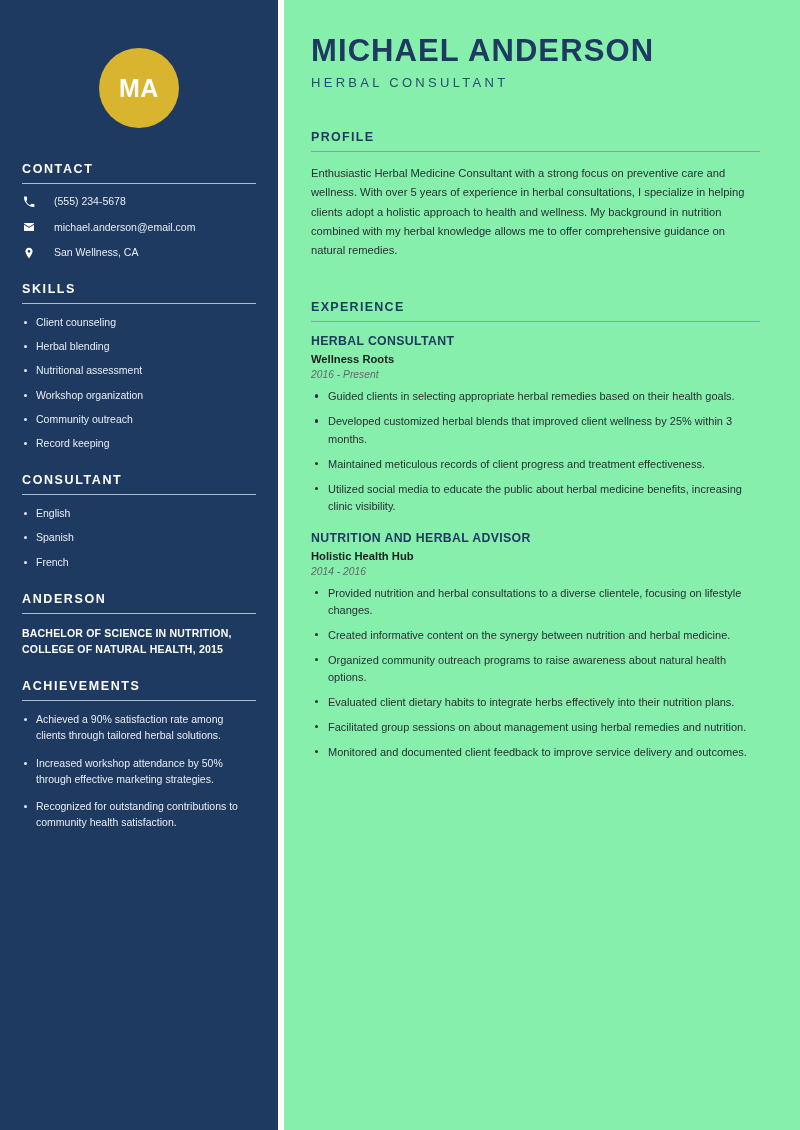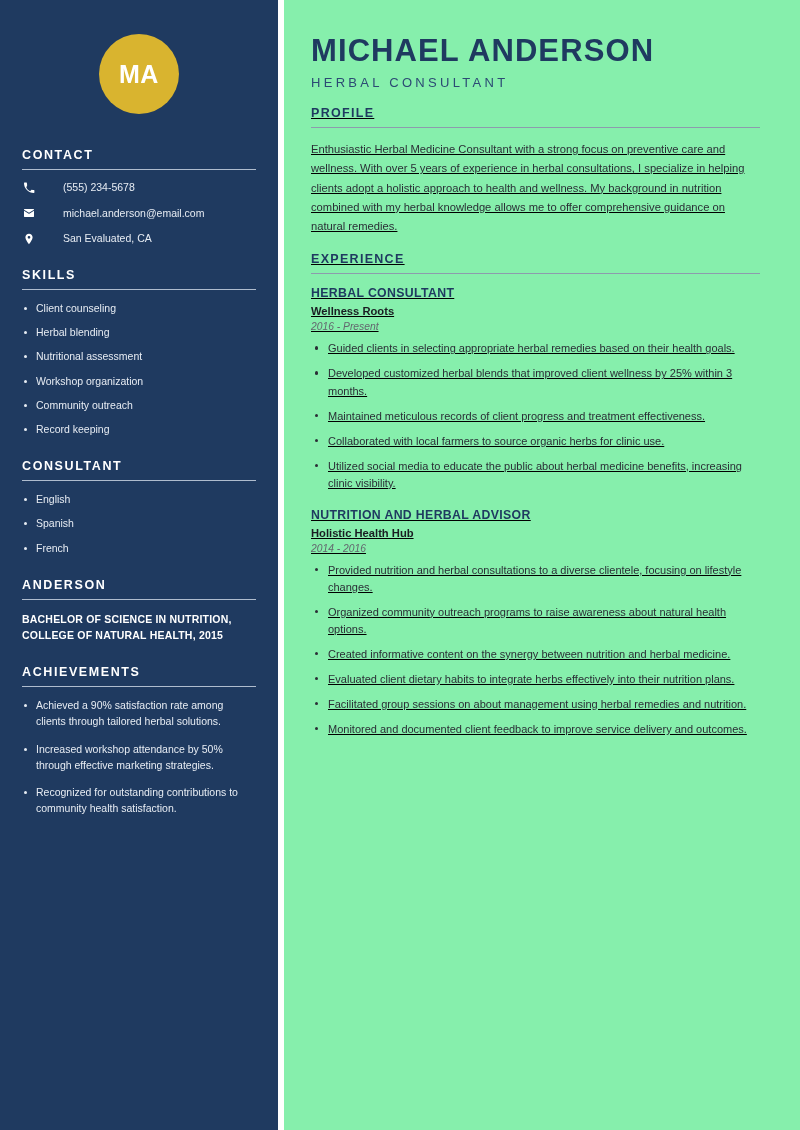--- a/index.html
+++ b/index.html
@@ -18,21 +18,21 @@
     background:#ffffff;
     overflow:hidden;
   }
 
   
   .sidebar {
     width:278px;
     flex:0 0 278px;
     background:#1f3a60;
     color:#ffffff;
-    padding:2px 22px;
+    padding:16px 22px;
     position:relative;
   }
 
   .avatar-wrap {
     display:flex;
     justify-content:center;
     padding-top:32px;
     padding-bottom:34px;
   }
   .avatar {
@@ -60,21 +60,21 @@
   .side-rule {
     height:1px;
     background:#c9d4e2;
     opacity:.85;
     margin-bottom:11px;
   }
 
   .contact-row {
     display:flex;
     align-items:center;
-    gap:28px;
+    gap:19px;
     margin-bottom:12px;
     font-size:10.5px;
     color:#e7ecf3;
     line-height:1.3;
   }
   .contact-row .ico {
     flex:0 0 13px;
     width:13px; height:13px;
     display:flex; align-items:center; justify-content:center;
   }
@@ -129,21 +129,21 @@
     color:#1f3a60;
     line-height:1.1;
   }
   .role {
     margin-top:7px;
     font-size:13px;
     letter-spacing:3.3px;
     color:#2c4a74;
   }
 
-  .main-section { margin-top:16px;text-decoration:underline; }
+  .main-section { margin-top:40px; }
 
   .main-heading {
     font-size:12.5px;
     font-weight:bold;
     letter-spacing:1.3px;
     color:#1f3a60;
     padding-bottom:7px;
   }
   .main-rule {
     height:1px;
@@ -230,21 +230,21 @@
         </span>
         <span>michael.anderson@email.com</span>
       </div>
 
       <div class="contact-row">
         <span class="ico">
           <svg viewBox="0 0 24 24">
               <path d="M12 1.5c-4 0-7.2 3.2-7.2 7.2 0 5.4 7.2 13.8 7.2 13.8s7.2-8.4 7.2-13.8c0-4-3.2-7.2-7.2-7.2zm0 9.9a2.7 2.7 0 110-5.4 2.7 2.7 0 010 5.4z"></path>
             </svg>
         </span>
-        <span>San Evaluated, CA</span>
+        <span>San Wellness, CA</span>
       </div>
     </section>
 
     <section class="side-section">
       <div class="side-heading">SKILLS</div>
       <div class="side-rule"></div>
       <ul class="side-list tight">
         <li>Client counseling</li>
         <li>Herbal blending</li>
         <li>Nutritional assessment</li>
@@ -300,33 +300,32 @@
       <div class="main-rule"></div>
 
       <div class="job">
         <div class="job-title">HERBAL CONSULTANT</div>
         <div class="job-company">Wellness Roots</div>
         <div class="job-dates">2016 - Present</div>
         <ul class="job-bullets">
           <li>Guided clients in selecting appropriate herbal remedies based on their health goals.</li>
           <li>Developed customized herbal blends that improved client wellness by 25% within 3 months.</li>
           <li>Maintained meticulous records of client progress and treatment effectiveness.</li>
-          <li>Collaborated with local farmers to source organic herbs for clinic use.</li>
           <li>Utilized social media to educate the public about herbal medicine benefits, increasing clinic visibility.</li>
         </ul>
       </div>
 
       <div class="job">
         <div class="job-title">NUTRITION AND HERBAL ADVISOR</div>
         <div class="job-company">Holistic Health Hub</div>
         <div class="job-dates">2014 - 2016</div>
         <ul class="job-bullets">
           <li>Provided nutrition and herbal consultations to a diverse clientele, focusing on lifestyle changes.</li>
+          <li>Created informative content on the synergy between nutrition and herbal medicine.</li>
           <li>Organized community outreach programs to raise awareness about natural health options.</li>
-          <li>Created informative content on the synergy between nutrition and herbal medicine.</li>
           <li>Evaluated client dietary habits to integrate herbs effectively into their nutrition plans.</li>
           <li>Facilitated group sessions on about management using herbal remedies and nutrition.</li>
           <li>Monitored and documented client feedback to improve service delivery and outcomes.</li>
         </ul>
       </div>
 
     </section>
 
   </main>
 

